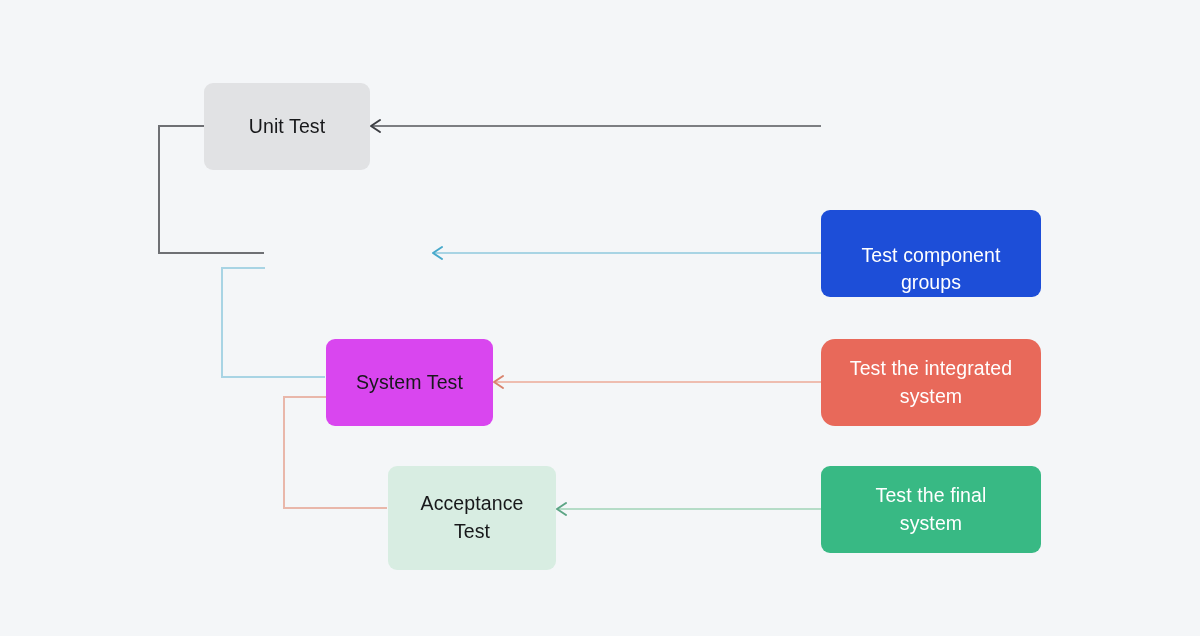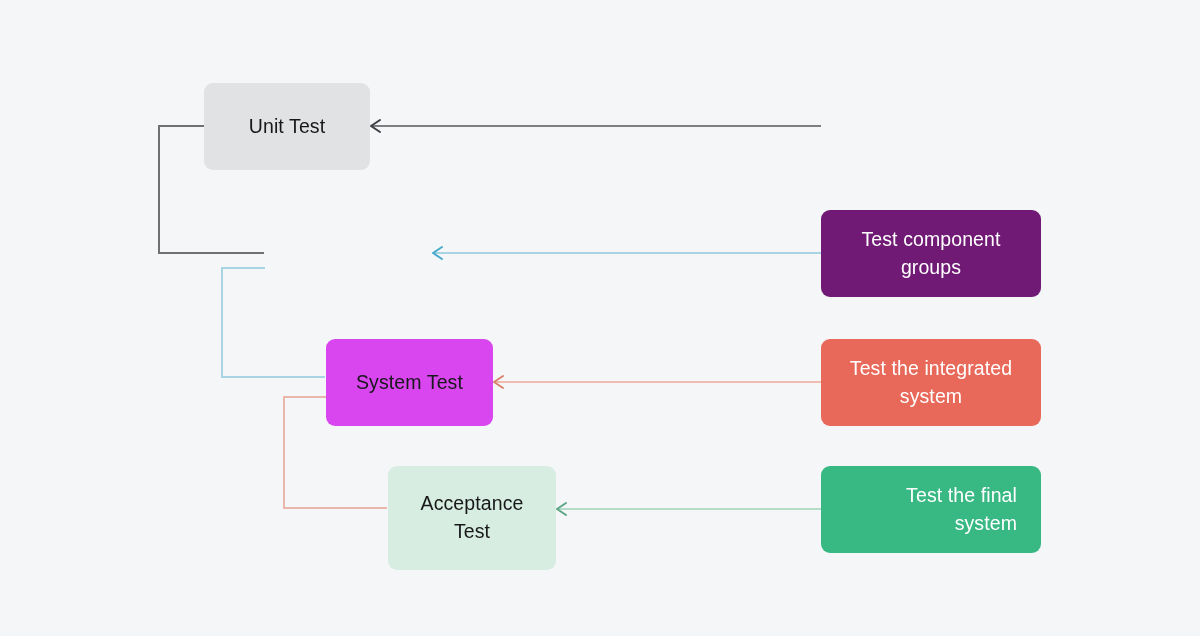--- a/index.html
+++ b/index.html
@@ -16,21 +16,21 @@
   }
   .lnode{padding:0 20px;}
   .n0{left:204px;top:83px;width:166px;height:87px;}
   .n1{left:265px;top:211px;width:167px;height:86px;}
   .n2{left:326px;top:339px;width:167px;height:87px;}
   .n3{left:388px;top:466px;width:168px;height:104px;}
   .desc{left:821px;width:220px;height:87px;padding:0 24px;}
   .d0{top:83px;}
   .d1{top:210px;}
   .d2{top:339px;}
-  .d3{top:466px;text-align:right;}
+  .d3{top:466px;}
   path{fill:none;stroke-width:2px;}
   .arrowhead{stroke-linecap:round;stroke-linejoin:round;}
 </style>
 </head>
 <body>
 
 <div class="stage" style="background-color: rgb(244, 246, 248);">
 
   <svg class="connector-layer" viewBox="0 0 1200 636" xmlns="http://www.w3.org/2000/svg">
 
@@ -54,23 +54,23 @@
   <div class="node lnode n0" style="background-color: rgb(225, 226, 228);">
     <span style="color: rgb(23, 24, 26);">Unit Test</span>
   </div>
   <div class="node lnode n2" style="background-color: #d946ef;">
     <span style="color: rgb(23, 24, 26);">System Test</span>
   </div>
   <div class="node lnode n3" style="background-color: rgb(216, 237, 226);">
     <span style="color: rgb(23, 24, 26);">Acceptance Test</span>
   </div>
 
-  <div class="node desc d1" style="background-color: #701a75;">
+  <div class="node desc d1" style="background-color: #1d4ed8; align-items: flex-end;">
     <span style="color: rgb(255, 255, 255);">Test component groups</span>
   </div>
-  <div class="node desc d2" style="background-color: rgb(232, 105, 90);">
+  <div class="node desc d2" style="background-color: rgb(232, 105, 90); border-radius: 14px;">
     <span style="color: rgb(255, 255, 255);">Test the integrated system</span>
   </div>
   <div class="node desc d3" style="background-color: rgb(56, 185, 132);">
     <span style="color: rgb(255, 255, 255);">Test the final system</span>
   </div>
 
 </div>
 
 </body></html>

